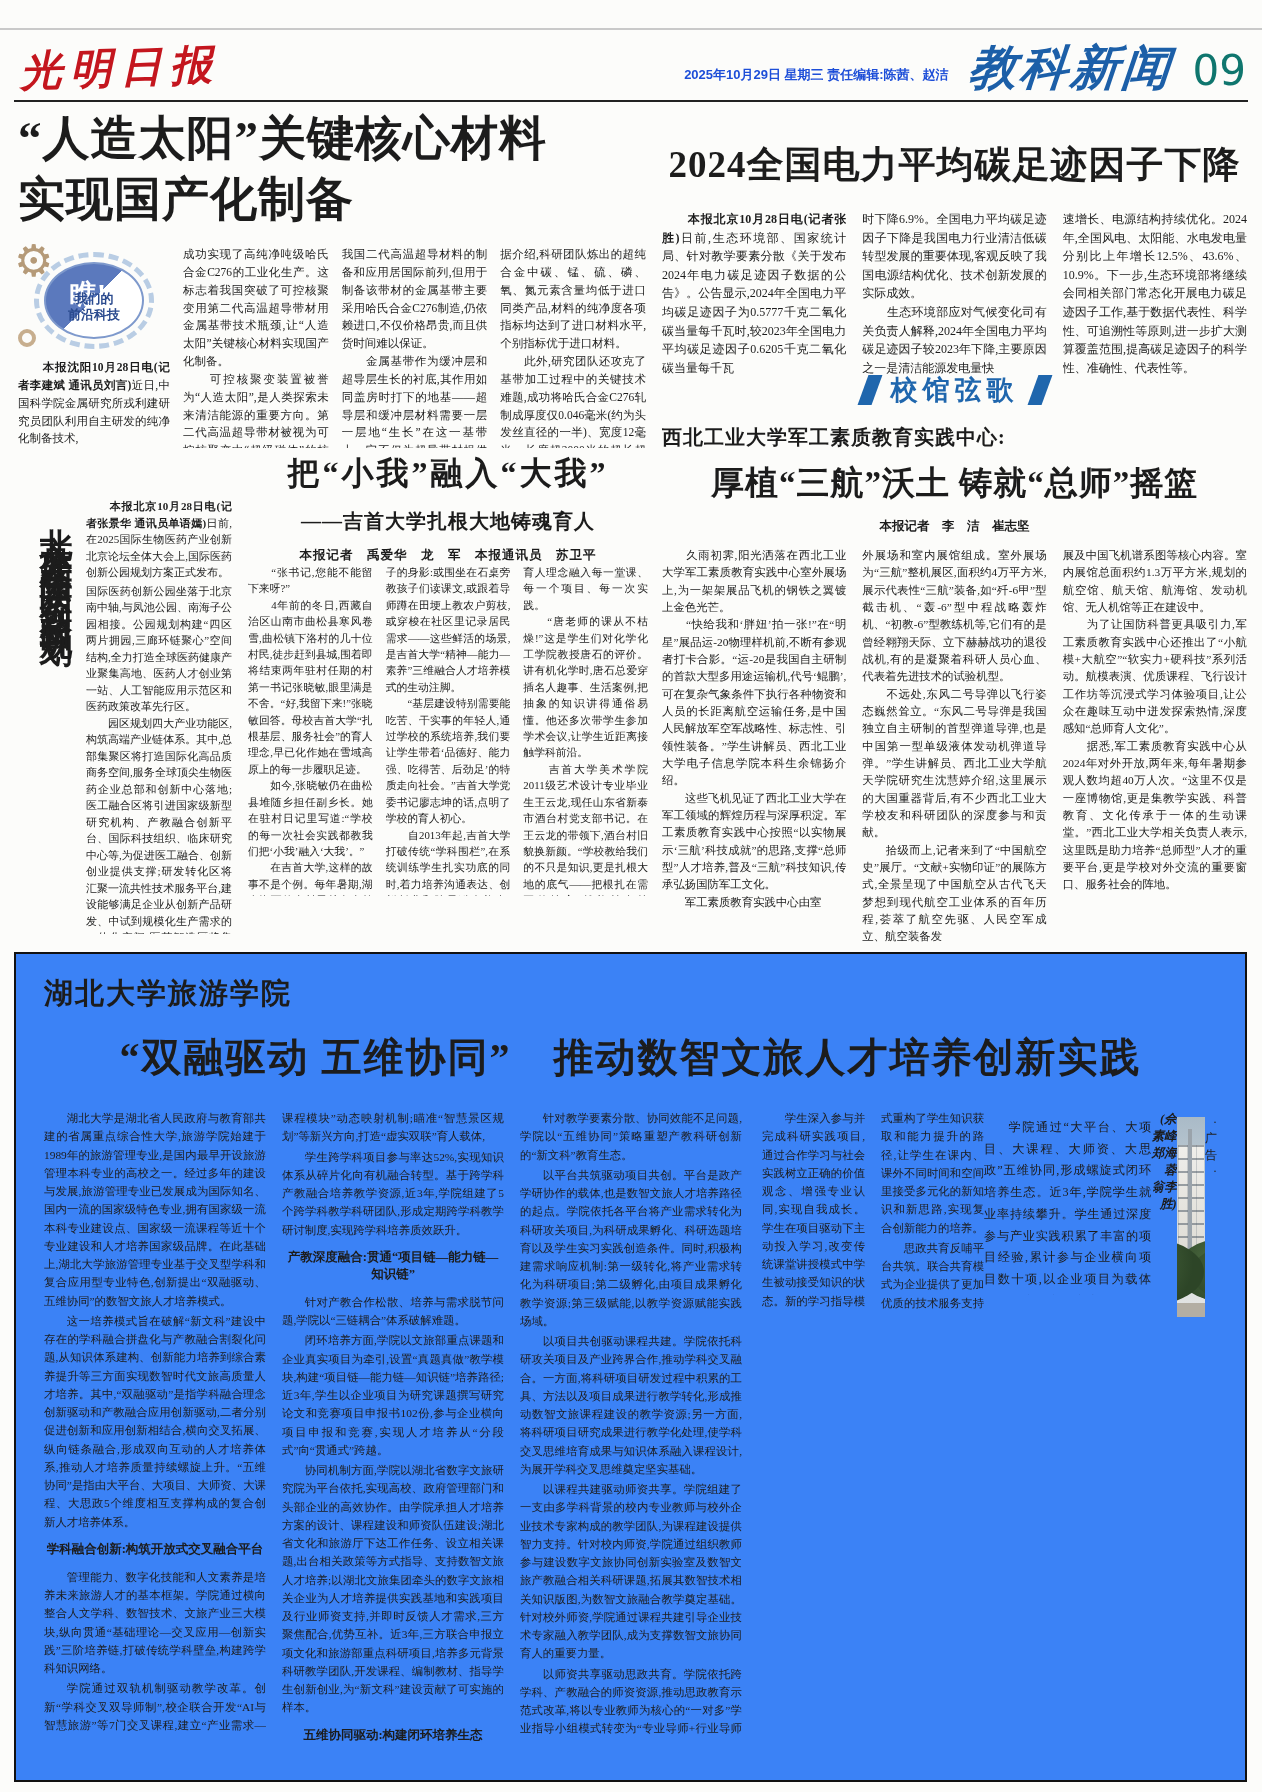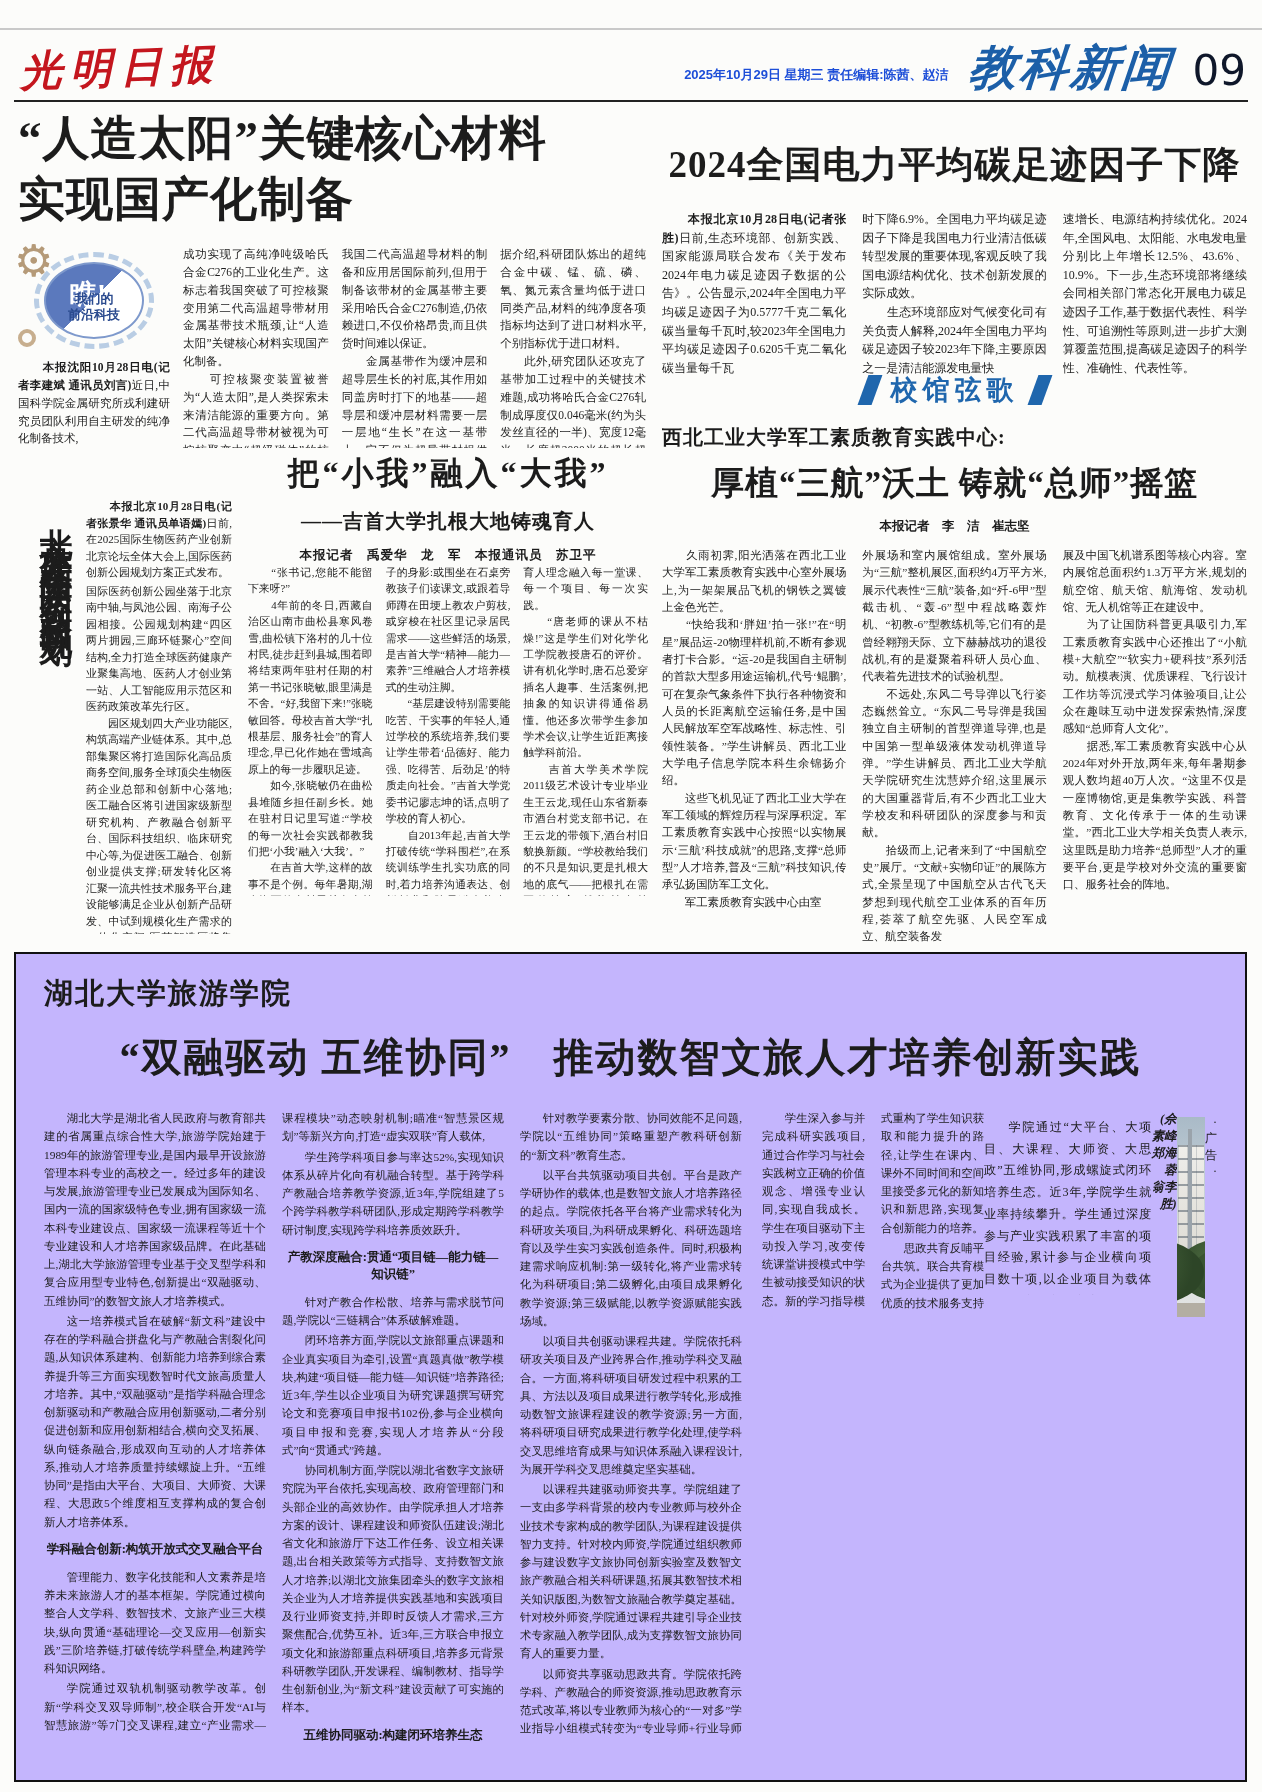--- a/index.html
+++ b/index.html
@@ -17,21 +17,21 @@
     position:absolute; top:40px; left:20px;
     font-size:42px; font-weight:900; font-style:italic;
     color:#c4161e; letter-spacing:8px; transform:rotate(-2deg);
   }
   .hdr-right { position:absolute; top:44px; right:16px; display:flex; align-items:flex-end; gap:20px; }
   .dateline { font-family:"Liberation Sans","DejaVu Sans",sans-serif; font-size:13px; font-weight:600; color:#1d4ed8; padding-bottom:8px; }
   .section-name {
     font-size:48px; font-weight:900; font-style:italic; color:#1c5fa8;
     letter-spacing:3px; transform:skewX(-5deg); line-height:1;
   }
-  .page-num { font-family:"DejaVu Sans","Liberation Sans",sans-serif; font-size:42px; font-weight:500; color:#0f172a; line-height:1; }
+  .page-num { font-family:"DejaVu Sans","Liberation Sans",sans-serif; font-size:42px; font-weight:500; color:#0f766e; line-height:1; }
   .hdr-rule { position:absolute; top:100px; left:14px; right:14px; height:2px; background:#222; }
 
   
   .t { font-size:11.5px; line-height:1.55; text-align:justify; white-space:pre-line; }
   .lead-b { font-weight:bold; }
   .colwrap { display:flex; overflow:hidden; }
   .colwrap > div { overflow:hidden; }
 
   
   #a1 { position:absolute; left:18px; top:108px; width:628px; }
@@ -85,21 +85,21 @@
   .a5-badge .bar { width:14px; height:30px; background:#1f66ad; transform:skewX(-20deg); }
   .a5-badge .txt { font-family:"Liberation Sans","DejaVu Sans",sans-serif; font-size:27px; font-weight:900; color:#1f66ad; letter-spacing:5px; }
   .a5-kick { margin-top:16px; font-size:20px; font-weight:bold; letter-spacing:1px; }
   .a5-h { margin-top:10px; text-align:center; font-size:33px; font-weight:900; letter-spacing:1px; }
   .a5-by { text-align:center; font-size:12.5px; margin-top:12px; }
   .a5-cols { margin-top:12px; gap:16px; height:400px; }
   .a5-cols .c { flex:1; }
   .a5-cols .t { font-size:11.4px; line-height:1.52; }
 
   
-  #box { position:absolute; left:14px; top:952px; width:1233px; height:830px; border:2px solid #111; background:#c4b5fd; padding:20px 28px; }
+  #box { position:absolute; left:14px; top:952px; width:1233px; height:830px; border:2px solid #111; background:#3b82f6; padding:20px 28px; }
   .box-kick { font-size:29px; font-weight:900; letter-spacing:2px; }
   .box-h { text-align:center; font-size:40px; font-weight:900; letter-spacing:2px; margin-top:16px; }
   .box-body { display:flex; gap:20px; margin-top:24px; height:640px; }
   .box-left { width:698px; column-count:3; column-gap:16px; overflow:hidden; height:640px; }
   .box-left p, .box-right2 p { font-size:11.4px; line-height:1.6; text-align:justify; text-indent:2em; margin-bottom:2px; }
   .box-left h4 { font-size:12.5px; font-weight:900; text-align:center; margin:10px 0; }
   .box-right { flex:1; display:flex; flex-direction:row; }
   .box-right2 { column-count:2; column-gap:16px; height:212px; overflow:hidden; }
   .box-wide { margin-top:8px; font-size:12.2px; line-height:1.78; text-align:justify; text-indent:2em; letter-spacing:0.6px; height:178px; overflow:hidden; }
   .box-cap { text-align:right; font-size:12.5px; font-weight:bold; font-style:italic; margin-top:2px; }
@@ -196,21 +196,21 @@
 　　“唐老师的课从不枯燥!”这是学生们对化学化工学院教授唐石的评价。讲有机化学时,唐石总爱穿插名人趣事、生活案例,把抽象的知识讲得通俗易懂。他还多次带学生参加学术会议,让学生近距离接触学科前沿。
 　　吉首大学美术学院2011级艺术设计专业毕业生王云龙,现任山东省新泰市酒台村党支部书记。在王云龙的带领下,酒台村旧貌换新颜。“学校教给我们的不只是知识,更是扎根大地的底气——把根扎在需要的地方,就能长出枝叶。”</p>
       </div>
   </div>
 </div>
 
 <div id="a4">
   <div class="a4-h">2024全国电力平均碳足迹因子下降</div>
   <div class="a4-cols colwrap">
     <div class="c">
-        <p class="t">　　<b class="lead-b">本报北京10月28日电(记者张胜)</b><span>日前,生态环境部、创新实践、国家能源局联合发布《关于发布2024年电力碳足迹因子数据的公告》。公告显示,2024年全国电力平均碳足迹因子为0.5777千克二氧化碳当量每千瓦时,较2023年全国电力平均碳足迹因子0.6205千克二氧化碳当量每千瓦</span></p>
+        <p class="t">　　<b class="lead-b">本报北京10月28日电(记者张胜)</b><span>日前,生态环境部、国家统计局、针对教学要素分散《关于发布2024年电力碳足迹因子数据的公告》。公告显示,2024年全国电力平均碳足迹因子为0.5777千克二氧化碳当量每千瓦时,较2023年全国电力平均碳足迹因子0.6205千克二氧化碳当量每千瓦</span></p>
       </div>
     <div class="c">
         <p class="t">时下降6.9%。全国电力平均碳足迹因子下降是我国电力行业清洁低碳转型发展的重要体现,客观反映了我国电源结构优化、技术创新发展的实际成效。
 　　生态环境部应对气候变化司有关负责人解释,2024年全国电力平均碳足迹因子较2023年下降,主要原因之一是清洁能源发电量快</p>
       </div>
     <div class="c">
         <p class="t">速增长、电源结构持续优化。2024年,全国风电、太阳能、水电发电量分别比上年增长12.5%、43.6%、10.9%。下一步,生态环境部将继续会同相关部门常态化开展电力碳足迹因子工作,基于数据代表性、科学性、可追溯性等原则,进一步扩大测算覆盖范围,提高碳足迹因子的科学性、准确性、代表性等。</p>
       </div>
   </div>
 </div>

